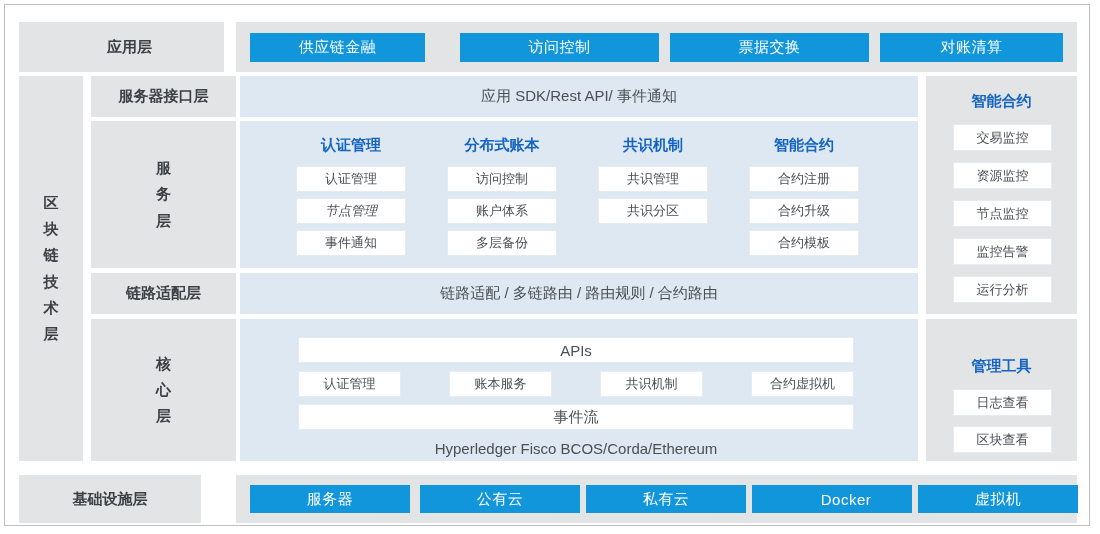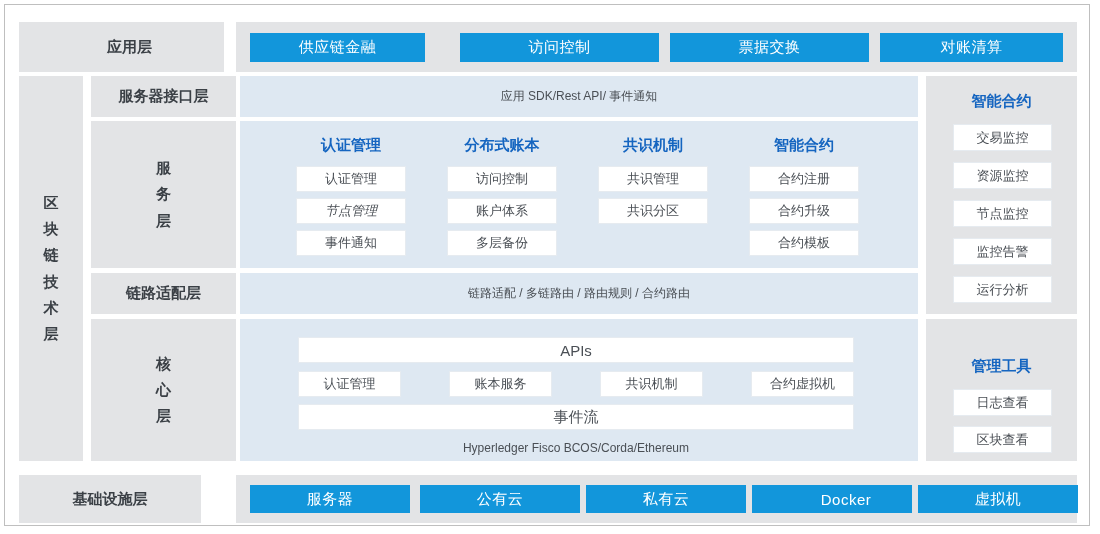--- a/index.html
+++ b/index.html
@@ -25,21 +25,21 @@
     background:#1296db;color:#ffffff;
     display:flex;align-items:center;justify-content:center;
     font-size:15px;letter-spacing:.5px;box-sizing:border-box;
   }
   .layer-label{
     display:flex;align-items:center;justify-content:center;
     font-size:15px;font-weight:bold;color:#3b4046;box-sizing:border-box;
   }
   .band-text{
     display:flex;align-items:center;justify-content:center;
-    font-size:12px;color:#4a4f55;box-sizing:border-box;
+    font-size:15px;color:#4a4f55;box-sizing:border-box;
   }
   .col-head{
     font-size:15px;font-weight:bold;color:#1565c0;text-align:center;
   }
   .panel-head{
     font-size:15px;font-weight:bold;color:#1565c0;text-align:center;
   }
 
   
   .abs{position:absolute;box-sizing:border-box;}

